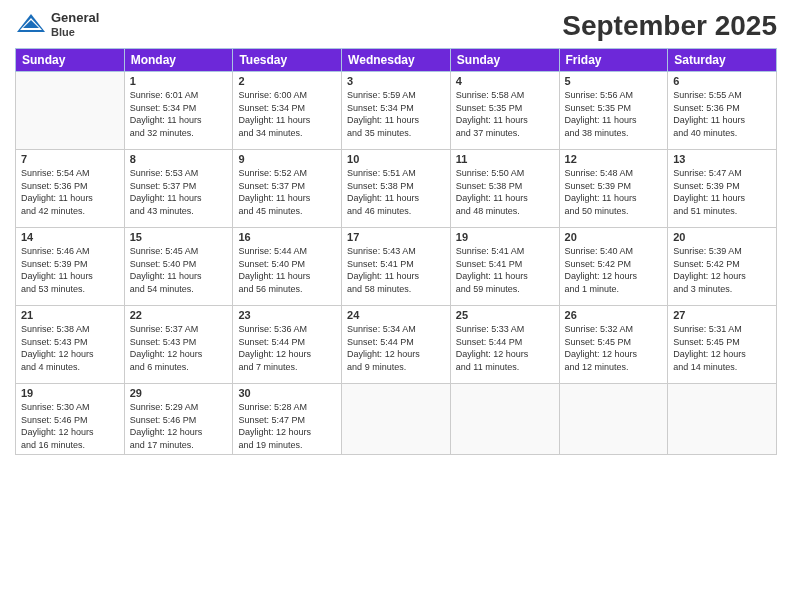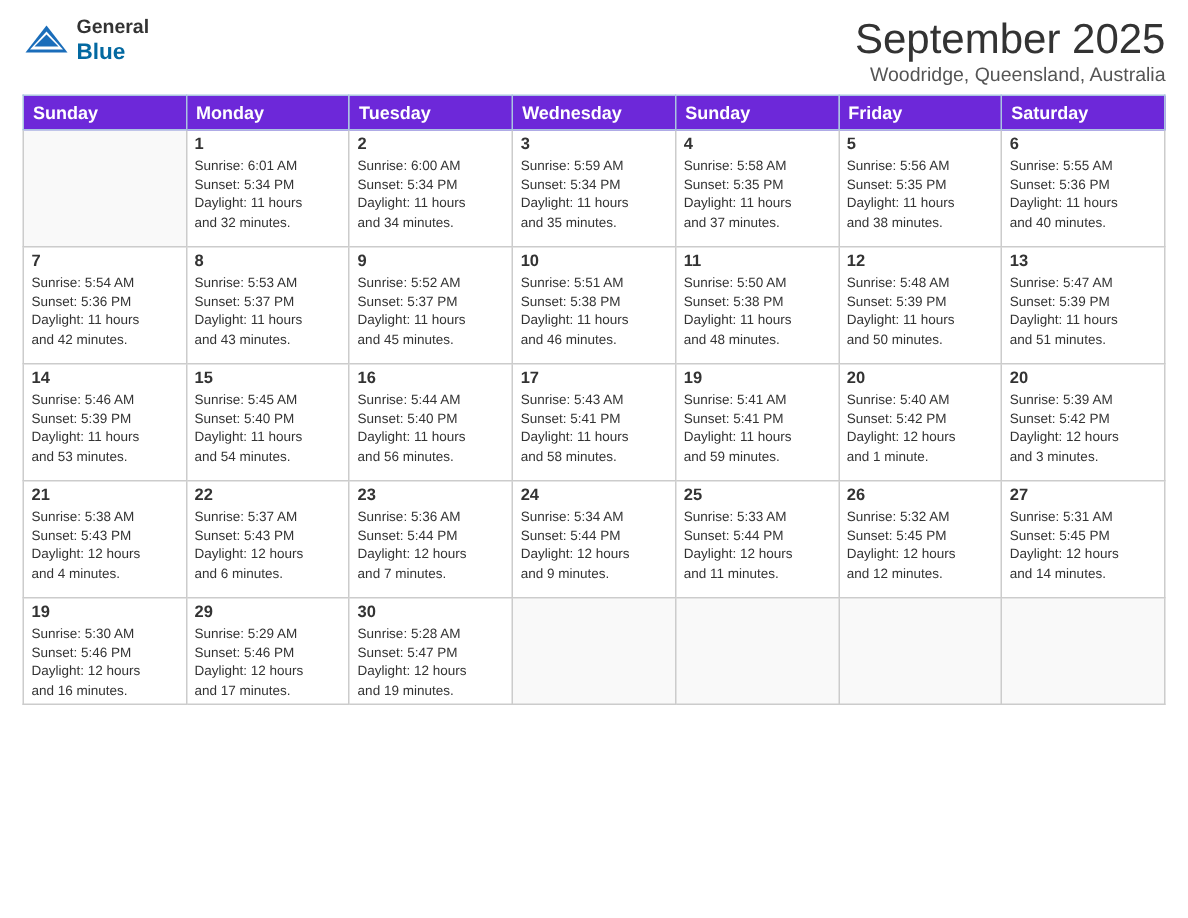--- a/index.html
+++ b/index.html
@@ -30,28 +30,28 @@
       color: #333;
       line-height: 1.2;
     }
     .logo-icon {
       width: 32px;
       height: 28px;
       margin-right: 4px;
       position: relative;
     }
     .logo-text-general { font-size: 13px; color: #333; }
-    .logo-text-blue { color: #0369a1; font-size: 15px; }
+    .logo-text-blue { color: #404040; font-size: 11px; }
     .title-block {
       text-align: right;
     }
     .month-title {
       font-size: 28px;
       color: #333;
-      font-weight: normal;
+      font-weight: bold;
     }
     .location-title {
       font-size: 13px;
       color: #555;
     }
     .calendar {
       width: 100%;
       border-collapse: collapse;
       table-layout: fixed;
     }
@@ -106,21 +106,20 @@
           <polygon points="16,10 24,18 8,18" fill="#1a6dba"></polygon>
         </svg>
       </div>
       <div>
         <div class="logo-text-general">General</div>
         <div class="logo-text-blue">Blue</div>
       </div>
     </div>
     <div class="title-block">
       <div class="month-title">September 2025</div>
-      <div class="location-title">Woodridge, Queensland, Australia</div>
     </div>
   </div>
 
   <table class="calendar">
     <thead>
       <tr>
         <th>Sunday</th>
         <th>Monday</th>
         <th>Tuesday</th>
         <th>Wednesday</th>

